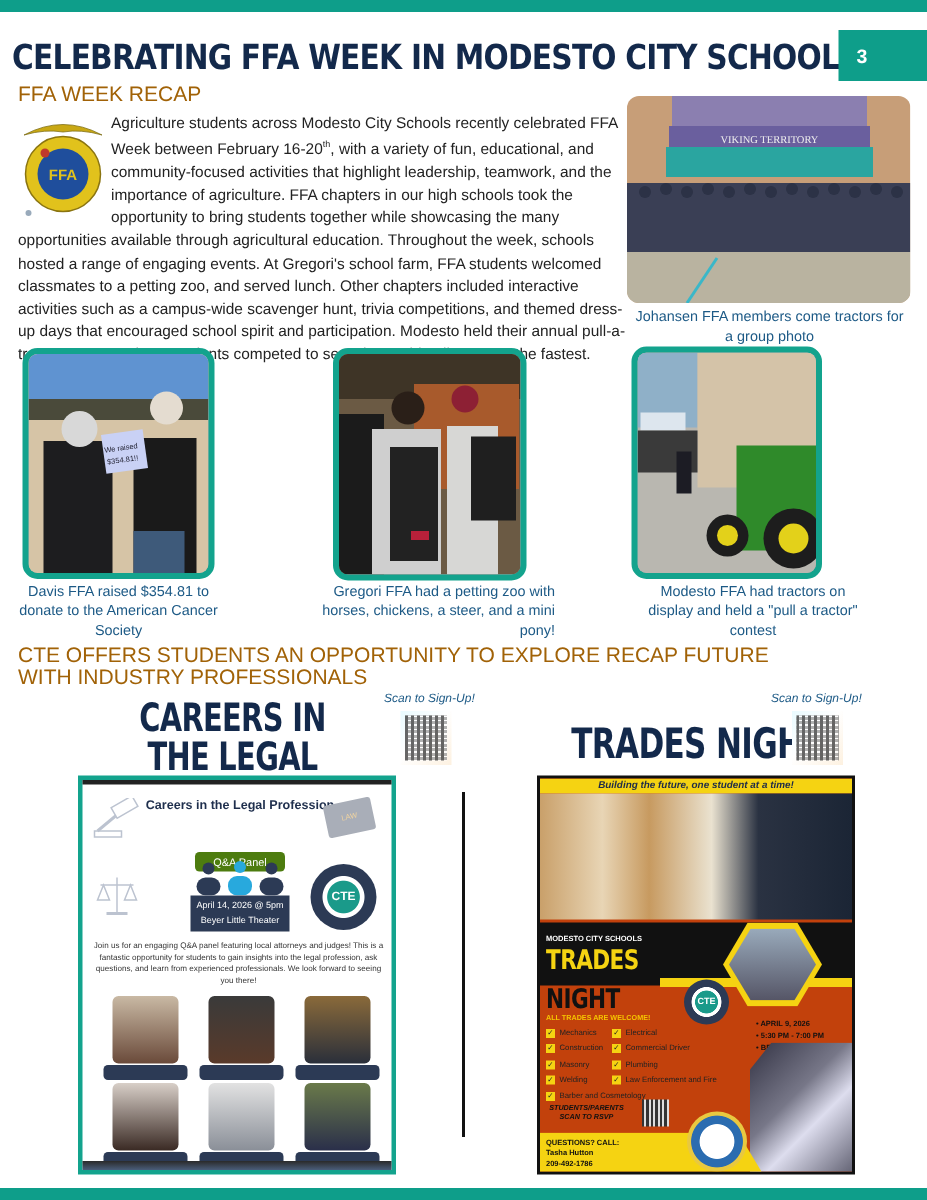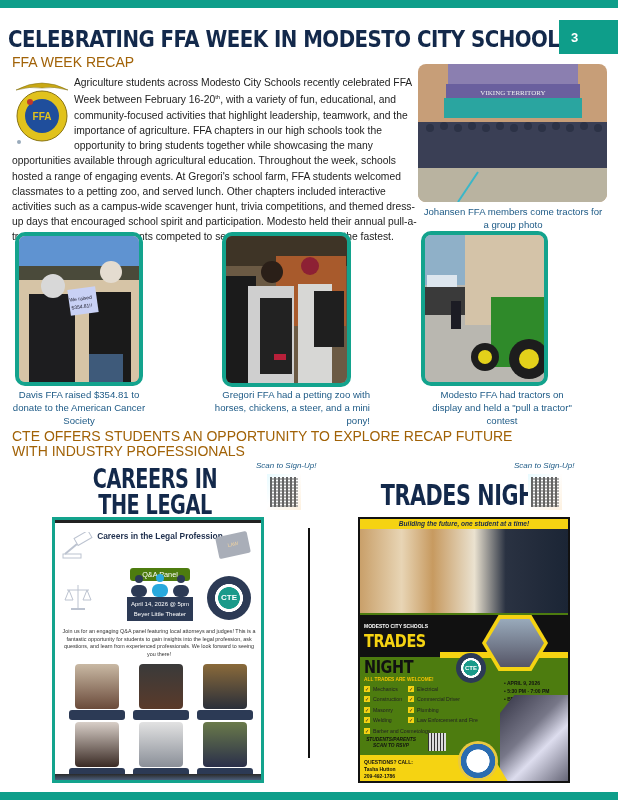--- a/index.html
+++ b/index.html
@@ -79,21 +79,21 @@
   .panel-grid { position: absolute; left: 14px; top: 144px; width: 184px; display: grid; grid-template-columns: repeat(3, 56px); column-gap: 8px; row-gap: 2px; }
   .panelist { width: 56px; height: 56px; position: relative; }
   .panelist .photo { width: 44px; height: 45px; margin: 0 auto; border-radius: 4px; }
   .panelist .label { position: absolute; left: 0; bottom: 0; width: 56px; height: 10px; background: #2c3a55; border-radius: 3px; }
 
   
   .trades-flyer {
     position: absolute; left: 358px; top: 517px; width: 212px; height: 266px;
     background: #111; padding: 2px;
   }
-  .tf-inner { position: relative; width: 100%; height: 100%; background: #4d7c0f; overflow: hidden; }
+  .tf-inner { position: relative; width: 100%; height: 100%; background: #c2410c; overflow: hidden; }
   .tf-banner { position: absolute; left: 0; top: 0; width: 100%; height: 10px; background: #f5d312; color: #1b2a4a; font-size: 6.6px; font-style: italic; font-weight: bold; text-align: center; line-height: 10px; }
   .tf-photo { position: absolute; left: 0; top: 10px; width: 100%; height: 84px;
     background: linear-gradient(90deg, #c9a06a 0%, #e8d5b5 20%, #c79a60 35%, #eae2d0 55%, #2a3242 70%, #1b2535 100%); }
   .tf-dark { position: absolute; left: 0; top: 96px; width: 100%; height: 42px; background: #111; }
   .tf-yellowbar { position: absolute; left: 80px; top: 133px; width: 130px; height: 6px; background: #f5d312; }
   .tf-school { position: absolute; left: 4px; top: 104px; font-size: 5px; color: #fff; font-weight: bold; }
   .tf-trades { position: absolute; left: 4px; top: 111px; font-family: "DejaVu Sans", sans-serif; font-weight: bold; font-size: 18px; color: #f5d312; transform: scaleX(0.8); transform-origin: left; letter-spacing: -0.5px; }
   .tf-night { position: absolute; left: 4px; top: 137px; font-family: "DejaVu Sans", sans-serif; font-weight: bold; font-size: 18px; color: #111; transform: scaleX(0.8); transform-origin: left; letter-spacing: -0.5px; }
   .tf-hex { position: absolute; left: 122px; top: 96px; width: 66px; height: 56px; background: #f5d312; clip-path: polygon(25% 0, 75% 0, 100% 50%, 75% 100%, 25% 100%, 0 50%); }
   .tf-hex-in { position: absolute; left: 126px; top: 100px; width: 58px; height: 48px; background: linear-gradient(#9ab, #556); clip-path: polygon(25% 0, 75% 0, 100% 50%, 75% 100%, 25% 100%, 0 50%); }

